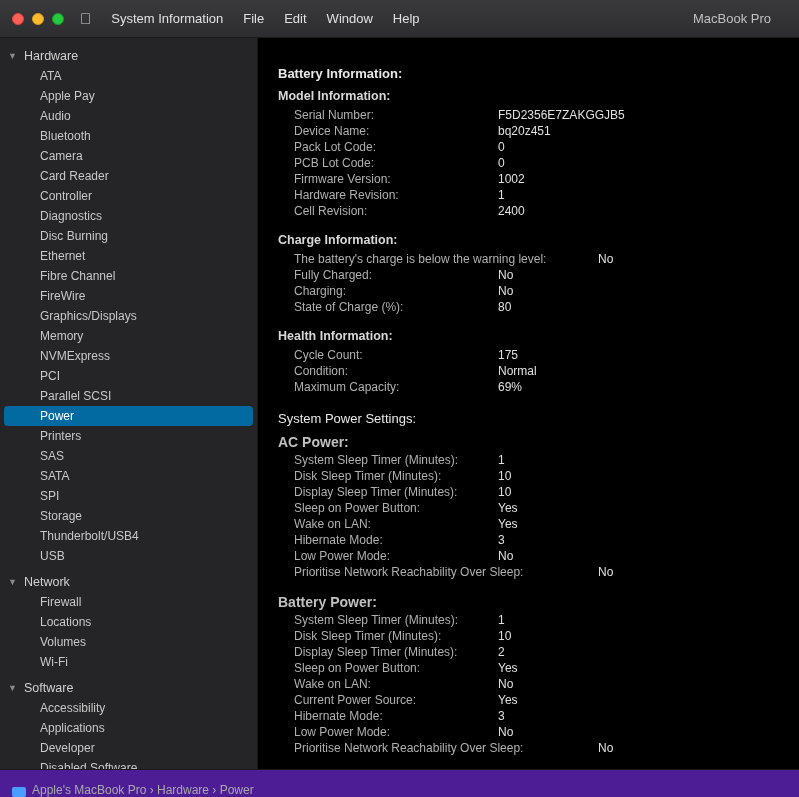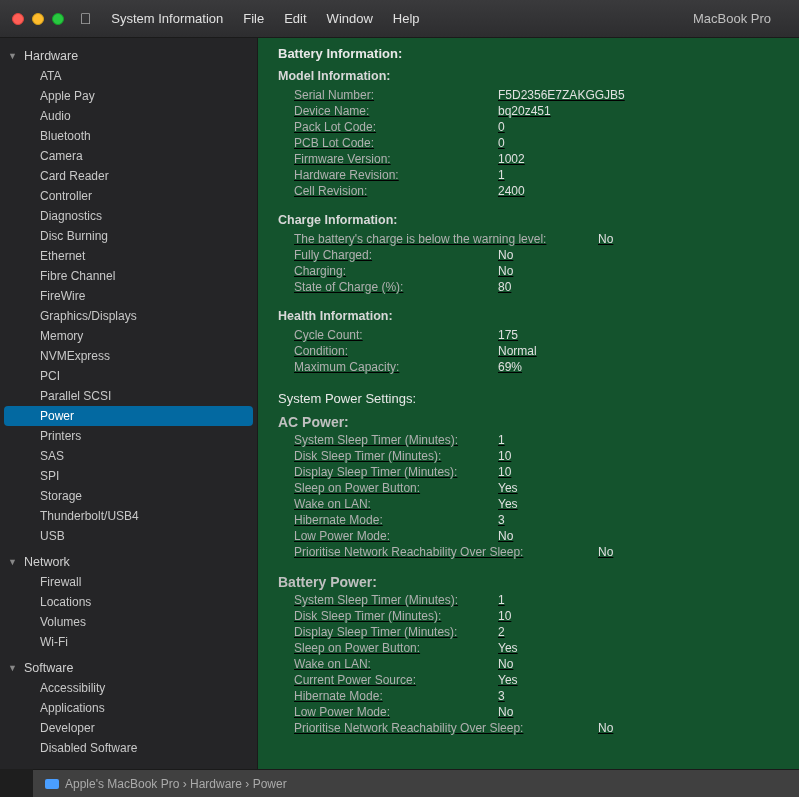--- a/index.html
+++ b/index.html
@@ -106,23 +106,23 @@
       margin: 0 4px;
     }
     .sidebar-item.active {
       background: #0369a1;
       color: #ffffff;
     }
 
     
     .main-panel {
       flex: 1;
-      background: #14532d;
+      background: #000000;
       overflow-y: auto;
-      padding: 8px 20px;
+      padding: 28px 20px;
     }
     .main-panel::-webkit-scrollbar { width: 8px; }
     .main-panel::-webkit-scrollbar-track { background: #1e1e20; }
     .main-panel::-webkit-scrollbar-thumb { background: #555; border-radius: 4px; }
 
     .section-title {
       font-weight: 700;
       font-size: 13px;
       color: #e8e8e8;
       margin-bottom: 8px;
@@ -170,28 +170,27 @@
       color: #c0c0c0;
       font-size: 14px;
       font-weight: 600;
       margin-bottom: 2px;
       margin-top: 8px;
     }
 
     
     .statusbar {
       height: 28px;
-      background: #404040;
+      background: #4c1d95;
       border-top: 1px solid #1a1a1a;
       display: flex;
-      align-items: center;
+      align-items: flex-end;
       padding: 0 12px;
       gap: 6px;
       flex-shrink: 0;
-      margin-left: 33px;
     }
     .statusbar-icon {
       width: 14px;
       height: 10px;
       background: #4a9eff;
       border-radius: 2px;
       display: inline-block;
     }
     .statusbar-text {
       color: #aaaaaa;
@@ -239,20 +238,21 @@
     <div class="sidebar-item">Fibre Channel</div>
     <div class="sidebar-item">FireWire</div>
     <div class="sidebar-item">Graphics/Displays</div>
     <div class="sidebar-item">Memory</div>
     <div class="sidebar-item">NVMExpress</div>
     <div class="sidebar-item">PCI</div>
     <div class="sidebar-item">Parallel SCSI</div>
     <div class="sidebar-item active">Power</div>
     <div class="sidebar-item">Printers</div>
     <div class="sidebar-item">SAS</div>
+    <div class="sidebar-item">SATA</div>
     <div class="sidebar-item">SPI</div>
     <div class="sidebar-item">Storage</div>
     <div class="sidebar-item">Thunderbolt/USB4</div>
     <div class="sidebar-item">USB</div>
 
     <div class="sidebar-section-header" style="margin-top:6px;">
       <span class="chevron">▼</span>
       <span>Network</span>
     </div>
     <div class="sidebar-item">Firewall</div>

